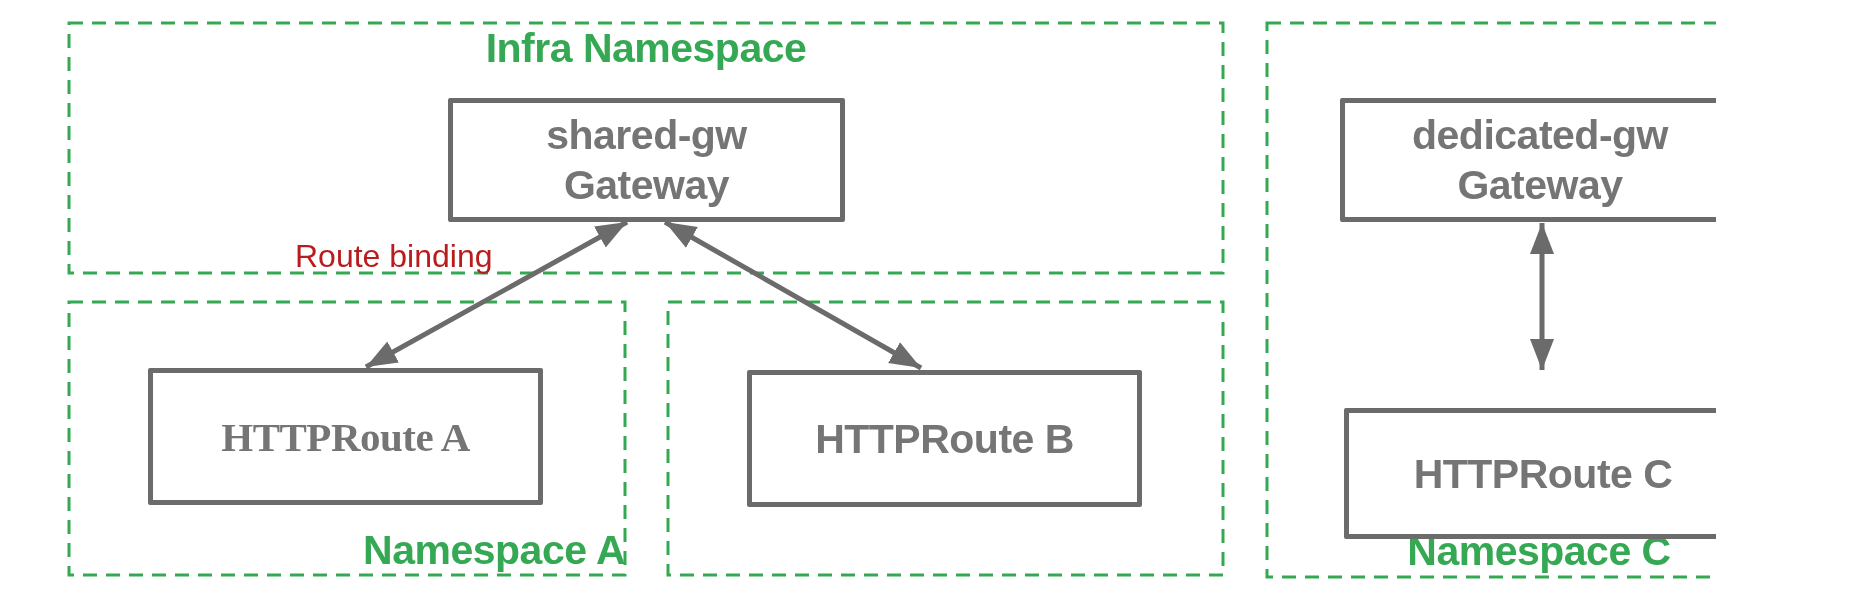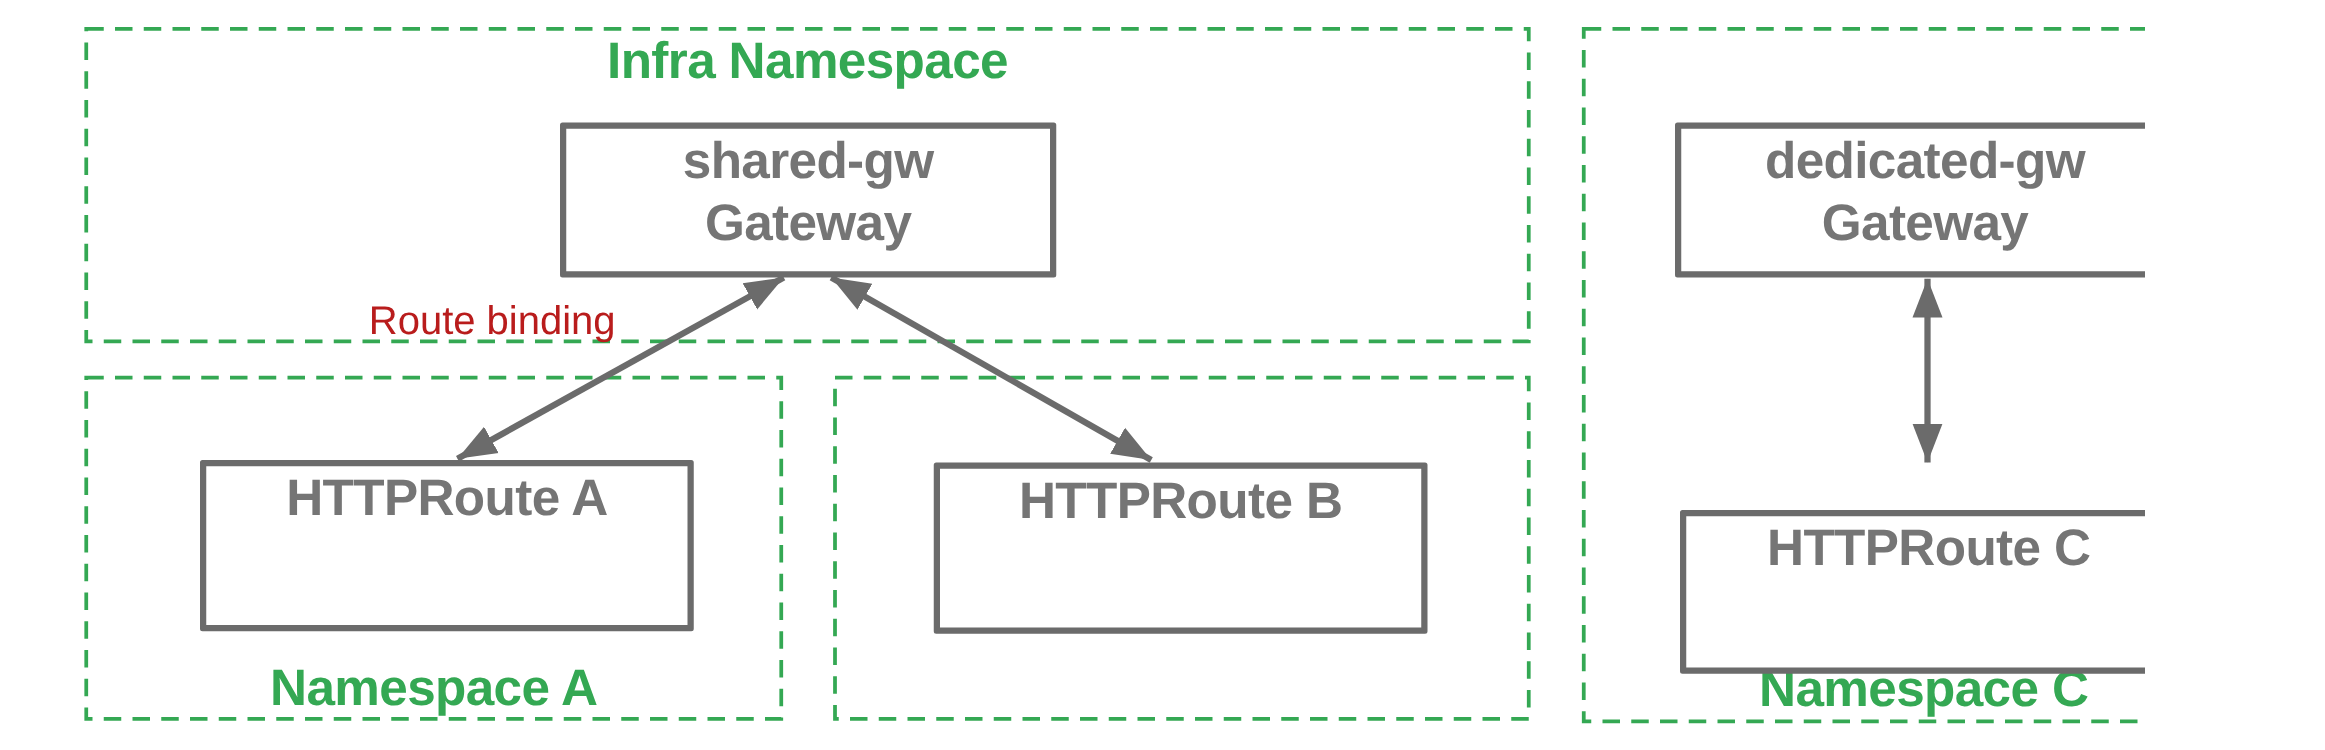--- a/index.html
+++ b/index.html
@@ -35,21 +35,21 @@
   }
   .node-box {
     position: absolute;
     box-sizing: border-box;
     background: #ffffff;
     border: 5px solid #6B6B6B;
     border-radius: 2px;
     display: flex;
     flex-direction: column;
     align-items: center;
-    justify-content: flex-start;
+    justify-content: center;
     text-align: center;
     color: #757575;
     font-weight: bold;
     font-size: 41px;
     line-height: 50px;
     letter-spacing: -0.5px;
   }
   .ns-label {
     position: absolute;
     text-align: center;
@@ -86,36 +86,36 @@
     <rect class="ns-rect" x="69" y="302" width="556" height="273"></rect>
     <rect class="ns-rect" x="668" y="302" width="555" height="273"></rect>
     <rect class="ns-rect" x="1267" y="23" width="554" height="554"></rect>
 
     <line class="connector" x1="627" y1="222" x2="366" y2="367" marker-start="url(#mStart)" marker-end="url(#mEnd)"></line>
     <line class="connector" x1="665" y1="222" x2="921" y2="368" marker-start="url(#mStart)" marker-end="url(#mEnd)"></line>
     <line class="connector" x1="1542" y1="223" x2="1542" y2="370" marker-start="url(#mStart)" marker-end="url(#mEnd)"></line>
   </svg>
 
   <div class="ns-label" style="left:69px; top:26px; width:1154px;">Infra Namespace</div>
-  <div class="ns-label" style="left:69px; top:528px; width:556px;">Namespace A</div>
+  <div class="ns-label" style="left:69px; top:528px; width:556px;text-align:right;">Namespace A</div>
   <div class="ns-label" style="left:1262px; top:529px; width:554px;">Namespace C</div>
 
   <div class="annotation" style="left:295px; top:238px;">Route binding</div>
 
   <div class="node-box" style="left:448px; top:98px; width:397px; height:124px;">
     <span>shared-gw</span>
     <span>Gateway</span>
   </div>
 
   <div class="node-box" style="left:1340px; top:98px; width:400px; height:124px;">
     <span>dedicated-gw</span>
     <span>Gateway</span>
   </div>
 
-  <div class="node-box" style="left:160px; top:368px; width:395px; height:137px;">
+  <div class="node-box" style="left:148px; top:368px; width:395px; height:137px;font-family:Liberation Serif, serif;">
     <span>HTTPRoute A</span>
   </div>
 
   <div class="node-box" style="left:747px; top:370px; width:395px; height:137px;">
     <span>HTTPRoute B</span>
   </div>
 
   <div class="node-box" style="left:1344px; top:372px; width:398px; height:131px;margin-top:36px;">
     <span>HTTPRoute C</span>
   </div>

